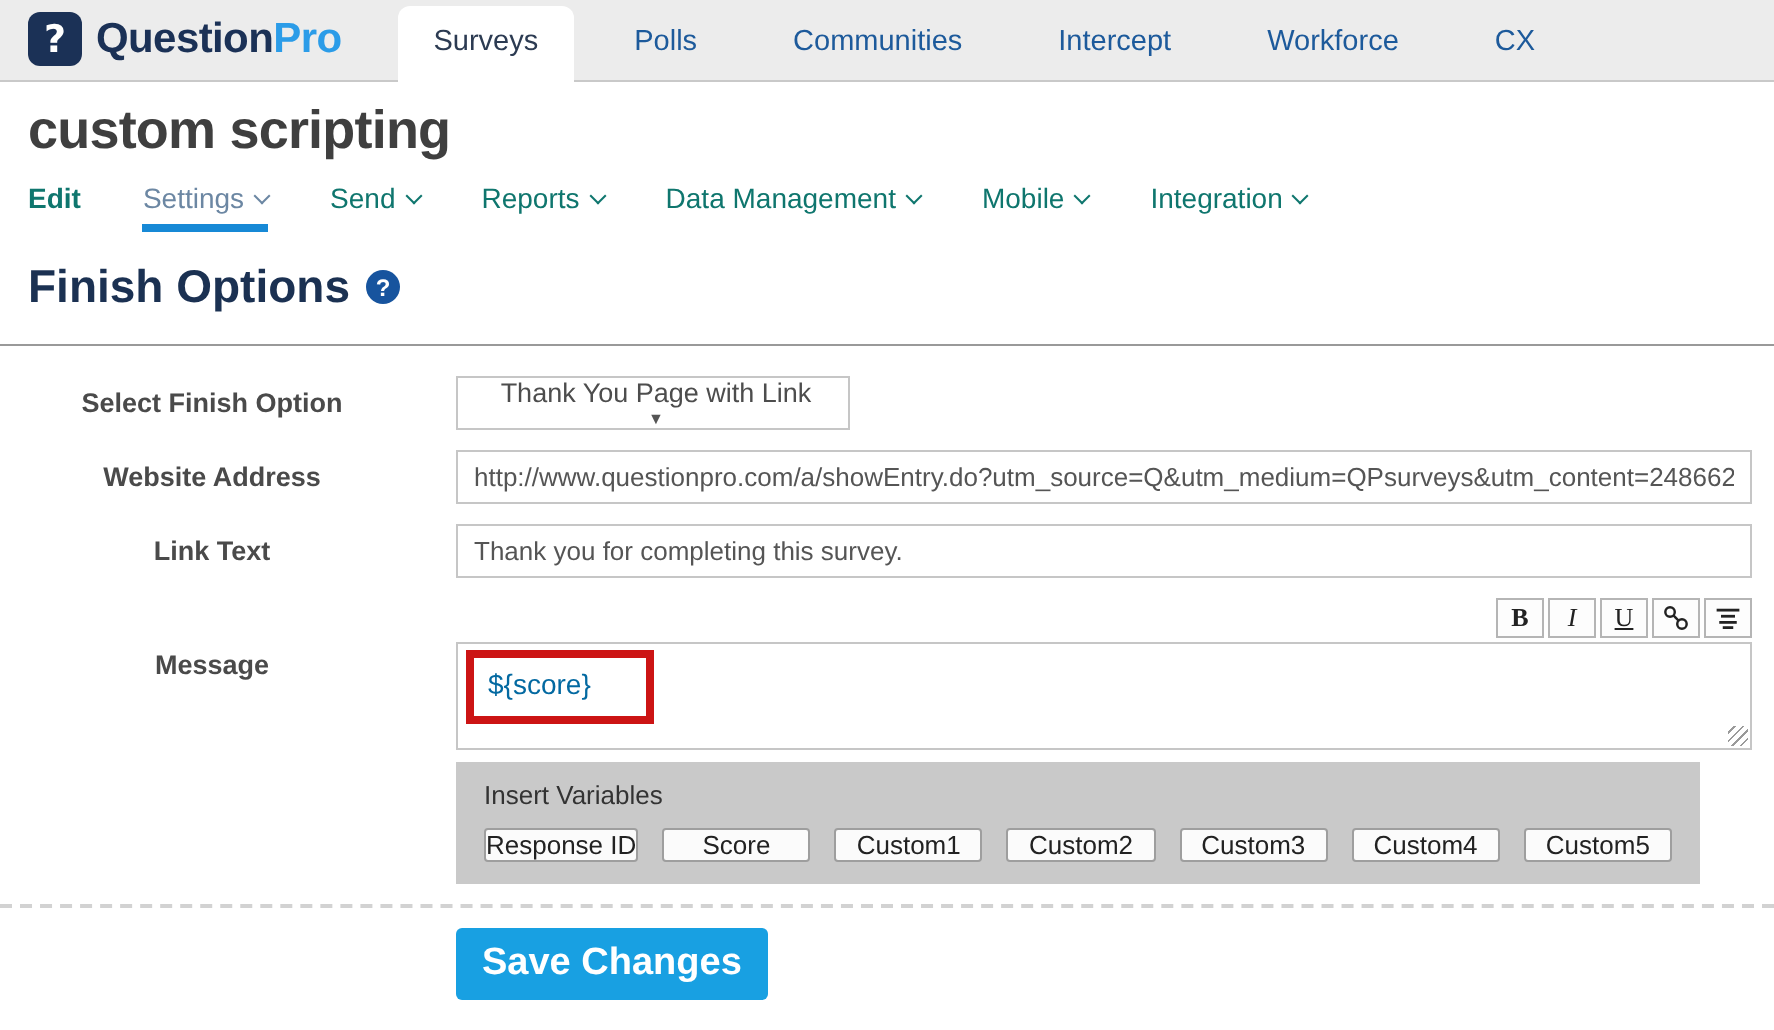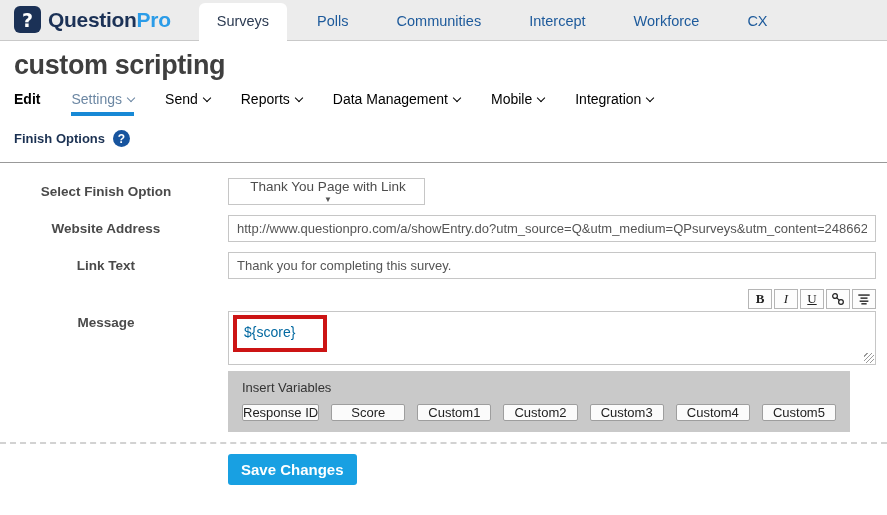--- a/index.html
+++ b/index.html
@@ -21,33 +21,33 @@
          text-decoration:none; display:block; }
   .tab.active { background:#fff; color:#2c3b52; border-radius:6px 6px 0 0;
                 margin-bottom:-1px; padding-bottom:12px; }
 
   
   .page-title { font-size:27px; font-weight:bold; color:#3f3f3f;
                 padding:9px 14px 4px; letter-spacing:-0.4px; }
 
   
   .subnav { display:flex; align-items:flex-start; gap:31px; padding:6px 14px 0; font-size:14px; }
-  .subnav-item { color:#000000; cursor:pointer; display:flex; align-items:center; gap:6px;
+  .subnav-item { color:#0f766e; cursor:pointer; display:flex; align-items:center; gap:6px;
                  padding-bottom:9px; position:relative; white-space:nowrap; }
   .subnav-item.edit { font-weight:bold; }
   .subnav-item.active { color:#6c87a3; }
   .subnav-item.active::after { content:""; position:absolute; left:0; right:0; bottom:0;
                                height:4px; background:#1789d6; }
   .chevron { display:inline-block; width:6px; height:6px;
              border-right:1.7px solid currentColor; border-bottom:1.7px solid currentColor;
              transform:rotate(45deg); margin-top:-3px; }
 
   
   .section-head { display:flex; align-items:center; gap:8px; margin:14px 14px 0; }
-  .section-title { font-size:13px; font-weight:bold; color:#1b3152; }
+  .section-title { font-size:23px; font-weight:bold; color:#1b3152; }
   .help-icon { width:17px; height:17px; border-radius:50%; background:#17549e; color:#fff;
                font-size:12px; font-weight:bold; display:flex; align-items:center;
                justify-content:center; cursor:pointer; }
   .divider { border:none; border-top:1px solid #999; margin-top:15px; }
 
   
   .form { margin-top:15px; }
   .row { display:flex; margin-bottom:10px; }
   .row-label { width:212px; text-align:center; font-size:13.5px; font-weight:bold;
                color:#4a4a4a; padding-top:6px; flex:none; }
@@ -82,21 +82,21 @@
   .vars-panel { width:622px; background:#c9c9c9; margin:6px 0 0 228px; padding:9px 14px 11px; }
   .vars-title { font-size:13px; font-weight:normal; color:#333; }
   .vars-buttons { display:flex; gap:12px; margin-top:9px; }
   .var-btn { flex:1; height:17px; background:#fbfbfb; border:1px solid #9e9e9e; border-radius:2px;
              font-size:13px; color:#222; cursor:pointer; white-space:nowrap;
              font-family:"Liberation Sans", sans-serif; }
 
   
   .dashed-sep { border:none; border-top:2px dashed #d2d2d2; margin-top:10px; }
   .save-btn { margin:10px 0 0 228px; background:#18a0e2; color:#fff; border:none;
-              border-radius:3px; font-size:15px; font-weight:bold; padding:7px 13px;
+              border-radius:3px; font-size:19px; font-weight:bold; padding:7px 13px;
               cursor:pointer; font-family:"Liberation Sans", sans-serif;text-align:center; }
 </style>
 </head>
 <body>
 
 <div class="app">
 
   <header class="topbar">
     <div class="brand">
       <span class="logo-mark">?</span>

